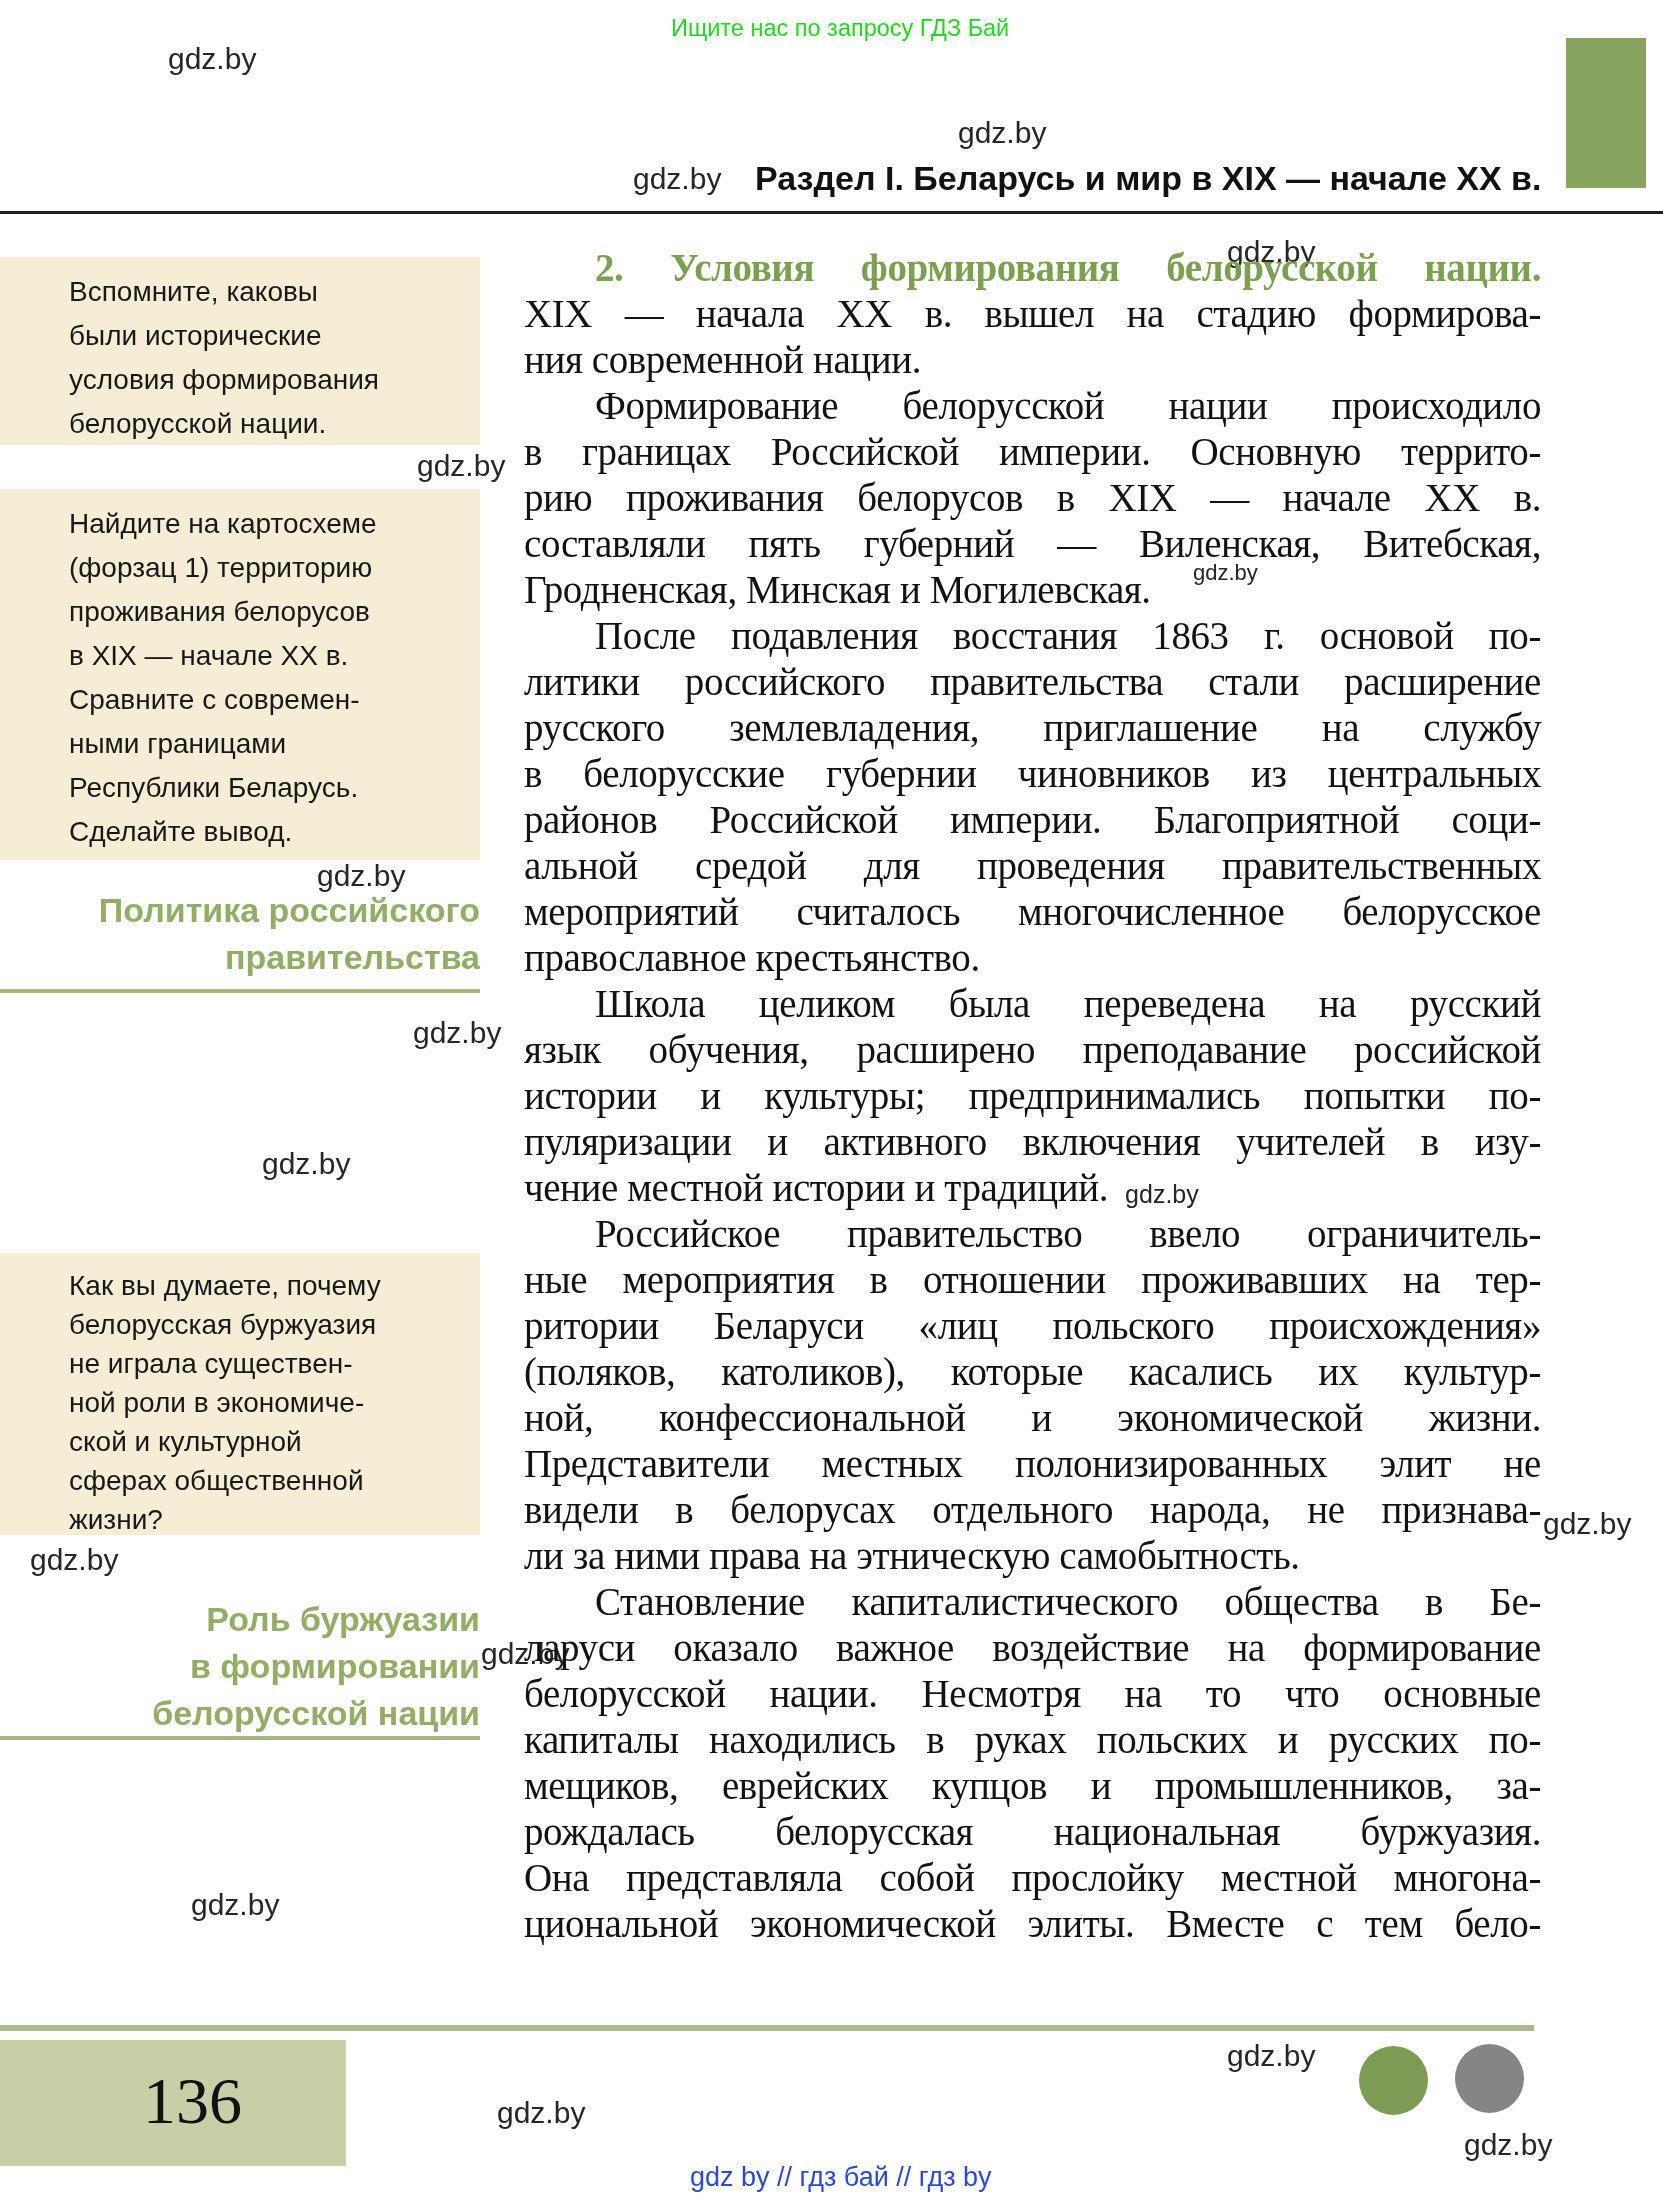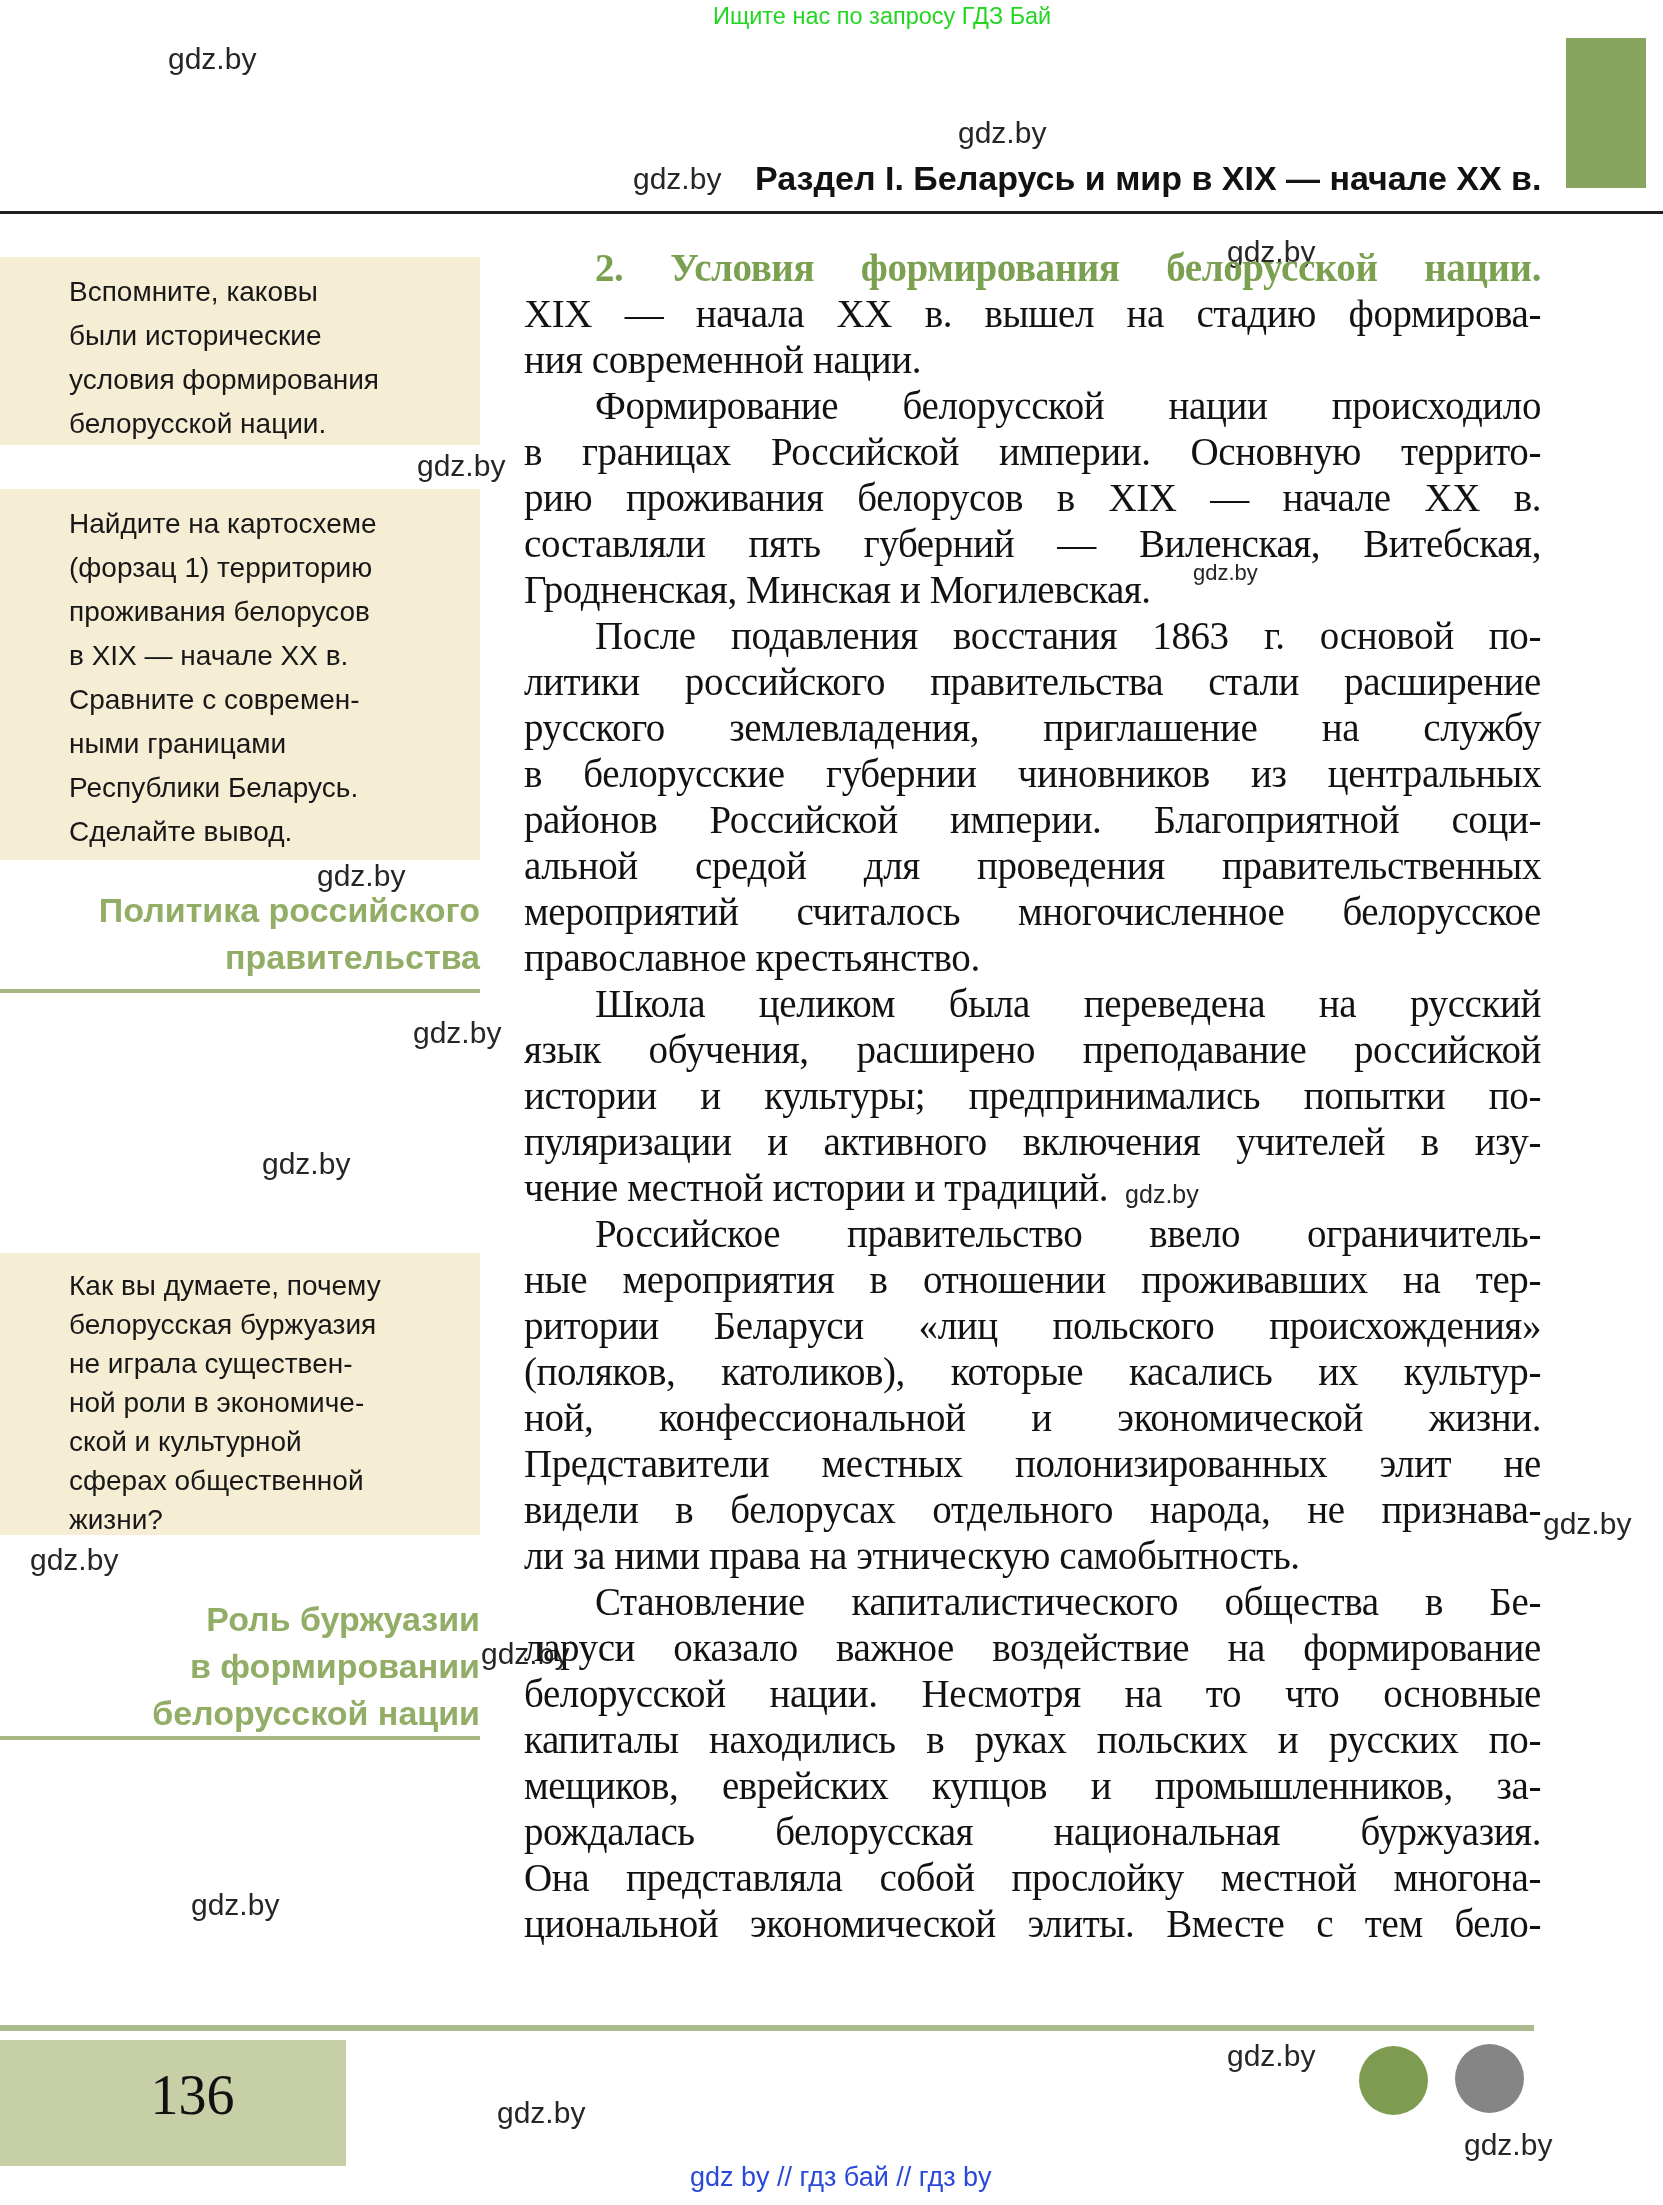--- a/index.html
+++ b/index.html
@@ -1,20 +1,20 @@
 <!DOCTYPE html>
 <html style="font-size:13.4px"><head>
 <meta charset="utf-8">
 <style>
   html,body{margin:0;padding:0;background:#ffffff;}
   #page{position:relative;width:1664px;height:2205px;background:#ffffff;overflow:hidden;
         font-family:"Liberation Sans","DejaVu Sans",sans-serif;}
 
   
-  #top-link{position:absolute;left:671px;top:3px;font-size:23.5px;color:#22d622;white-space:nowrap;margin-left:42px;}
+  #top-link{position:absolute;left:671px;top:15px;font-size:23.5px;color:#22d622;white-space:nowrap;}
   #wm-layer .watermark{position:absolute;color:#262626;font-family:"Liberation Sans","DejaVu Sans",sans-serif;white-space:nowrap;}
   #page-header{position:absolute;left:755px;top:159px;width:770px;text-align:right;
                font-size:34px;font-weight:bold;color:#121212;white-space:nowrap;}
   #green-block{position:absolute;left:1566px;top:38px;width:80px;height:150px;background:#87a55e;}
   #header-rule{position:absolute;left:0;top:211px;width:1664px;height:3.4px;background:#1f1f1f;}
 
   
   .side-box{position:absolute;left:0;width:480px;background:#f6edd5;box-sizing:border-box;
             padding-left:69px;padding-right:13.4px;color:#181818;font-size:28px;}
   .box-line{white-space:nowrap;}
@@ -30,21 +30,21 @@
   .tline.end{text-align:left;text-align-last:left;}
   .tline.indent{padding-left:71px;}
   .tline.green{color:#7aa050;font-weight:bold;}
   .inline-wm{font-family:"Liberation Sans","DejaVu Sans",sans-serif;font-size:25px;
              color:#262626;letter-spacing:0;margin-left:17px;position:relative;top:1.7px;font-weight:normal;}
 
   
   #bottom-rule{position:absolute;left:0;top:2025px;width:1534px;height:5.9px;background:#abbb8b;}
   #page-num-block{position:absolute;left:0;top:2040px;width:346px;height:126px;background:#c7cfa7;}
   #page-num{position:absolute;left:117px;top:2063px;width:151px;text-align:center;
-            font-family:"Liberation Serif","DejaVu Serif",serif;font-size:56px;color:#111;}
+            font-family:"Liberation Serif","DejaVu Serif",serif;font-size:66px;color:#111;}
   .dot{position:absolute;border-radius:50%;}
   #dot-green{left:1359px;top:2046px;width:69px;height:69px;background:#7d9c52;}
   #dot-gray{left:1455px;top:2044px;width:69px;height:69px;background:#858585;}
   #footer-links{position:absolute;left:690px;top:2162px;font-size:27px;color:#2b49d8;white-space:nowrap;}
 </style>
 </head>
 <body>
 
 <div id="page">
 

